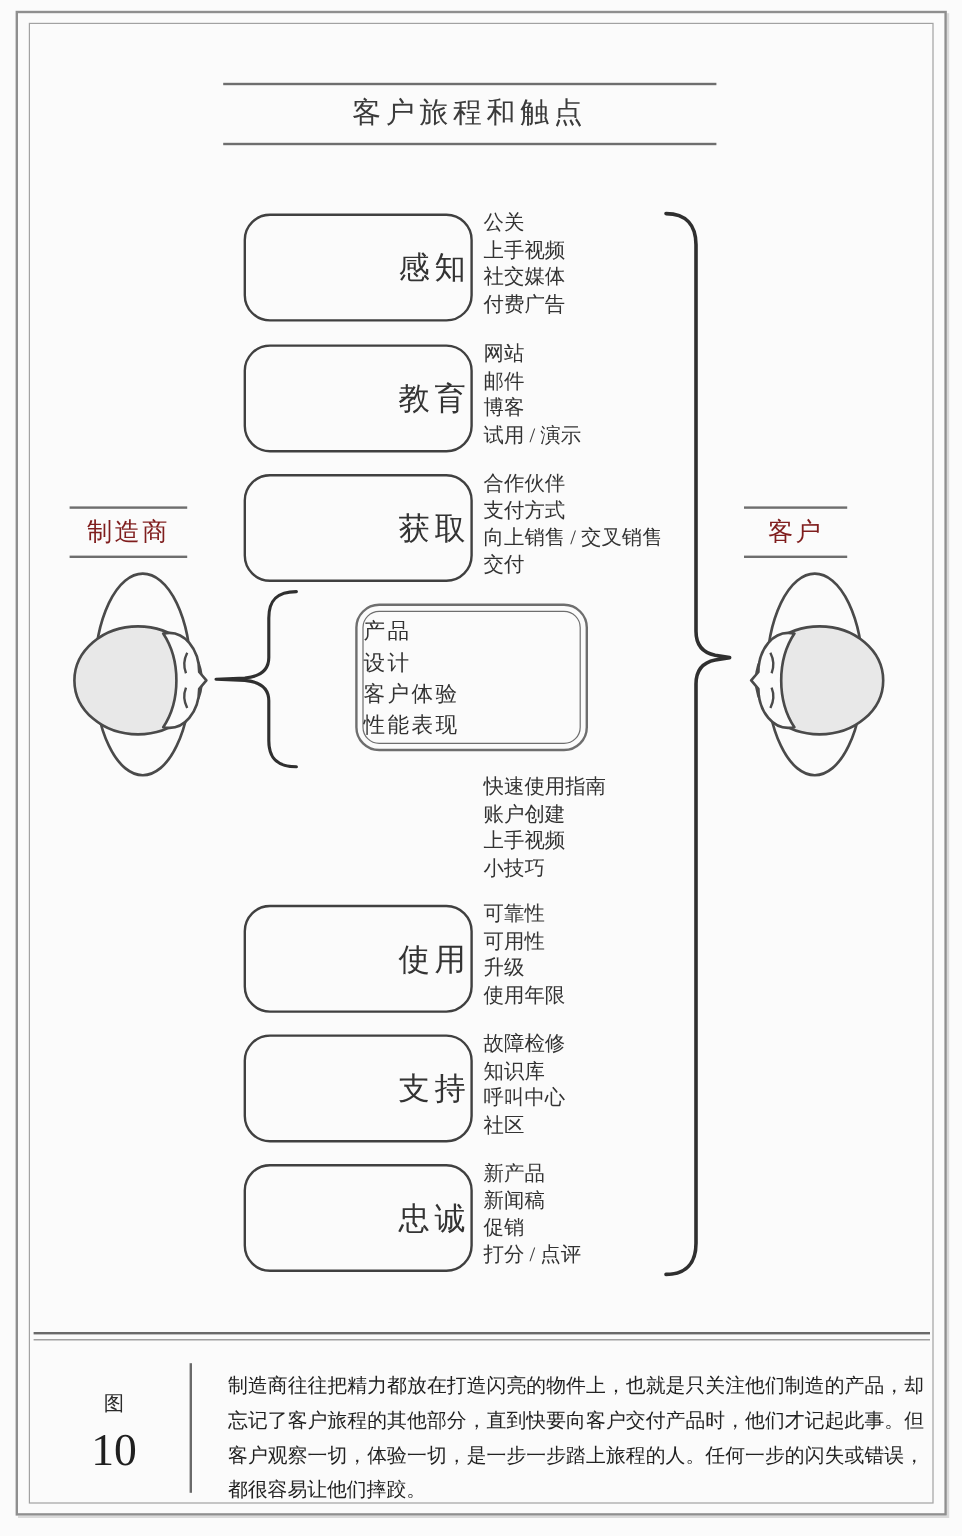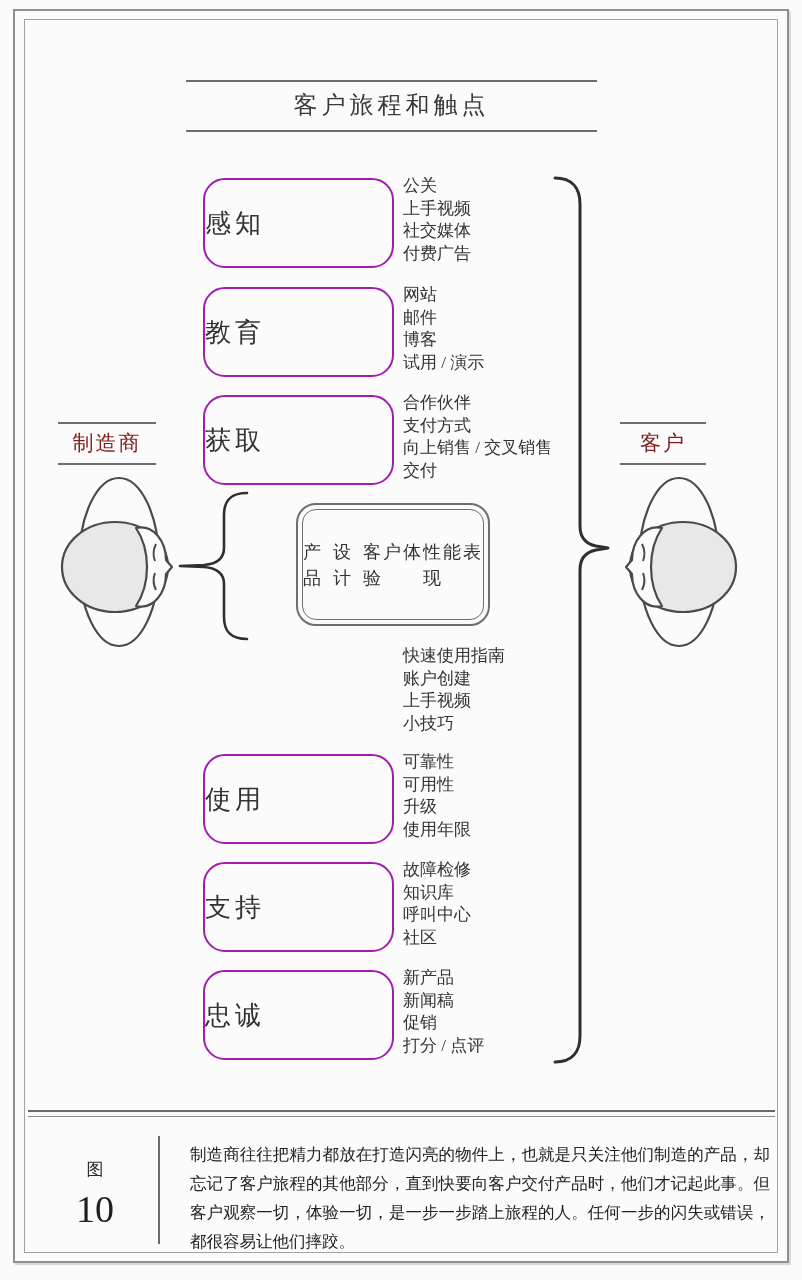--- a/index.html
+++ b/index.html
@@ -13,44 +13,44 @@
   .frame-outer {
     position:absolute; left:13px; top:9px; width:776px; height:1254px;
     border:2px solid #8f8f8f; box-shadow:2px 2px 0 rgba(120,120,120,.25);
   }
   .frame-inner {
     position:absolute; left:24px; top:19px; width:754px; height:1234px;
     border:1.5px solid #a2a2a2;
   }
   
   .title-block {
-    position:absolute; left:186px; top:80px; width:411px;
+    position:absolute; left:186px; top:69px; width:411px;
     border-top:2px solid #6e6e6e; border-bottom:2px solid #6e6e6e;
     text-align:center; padding:7px 0 9px 0;
   }
   .title-block .t { font-size:24px; letter-spacing:4px; color:#3a3a3a; }
   
   .stage { position:absolute; left:0; width:802px; height:92px; }
   .stage-box {
     position:absolute; left:203px; top:0; width:191px; height:90px;
-    border:2px solid #a21caf; border-radius:22px;
-    display:flex; align-items:center; justify-content:flex-start;
+    border:2px solid #404040; border-radius:22px;
+    display:flex; align-items:center; justify-content:flex-end;
     background:transparent;
   }
   .stage-label { font-size:26px; letter-spacing:4px; color:#333; }
   .touchpoints { position:absolute; left:403px; top:-3px; width:235px; }
   .tp { font-size:17px; line-height:22.5px; color:#333; white-space:nowrap; }
   
   .core-box {
     position:absolute; left:296px; top:503px; width:194px; height:123px;
     border:2px solid #6e6e6e; border-radius:20px; padding:4px;
   }
   .core-inner {
     width:100%; height:100%; border:1.5px solid #6e6e6e; border-radius:14px;
-    display:flex; align-items:center; justify-content:center;
+    display:flex; flex-direction:column; justify-content:center;
   }
   .core-item { font-size:18px; line-height:26px; letter-spacing:2px; color:#333; }
   
   .actor-label {
     position:absolute; top:422px;
     border-top:2px solid #6e6e6e; border-bottom:2px solid #6e6e6e;
     text-align:center; padding:5px 0 6px 0; font-size:21px; letter-spacing:2px; color:#7f1d1d;
   }
   .actor-left  { left:58px;  width:98px; }
   .actor-right { left:620px; width:86px; }

